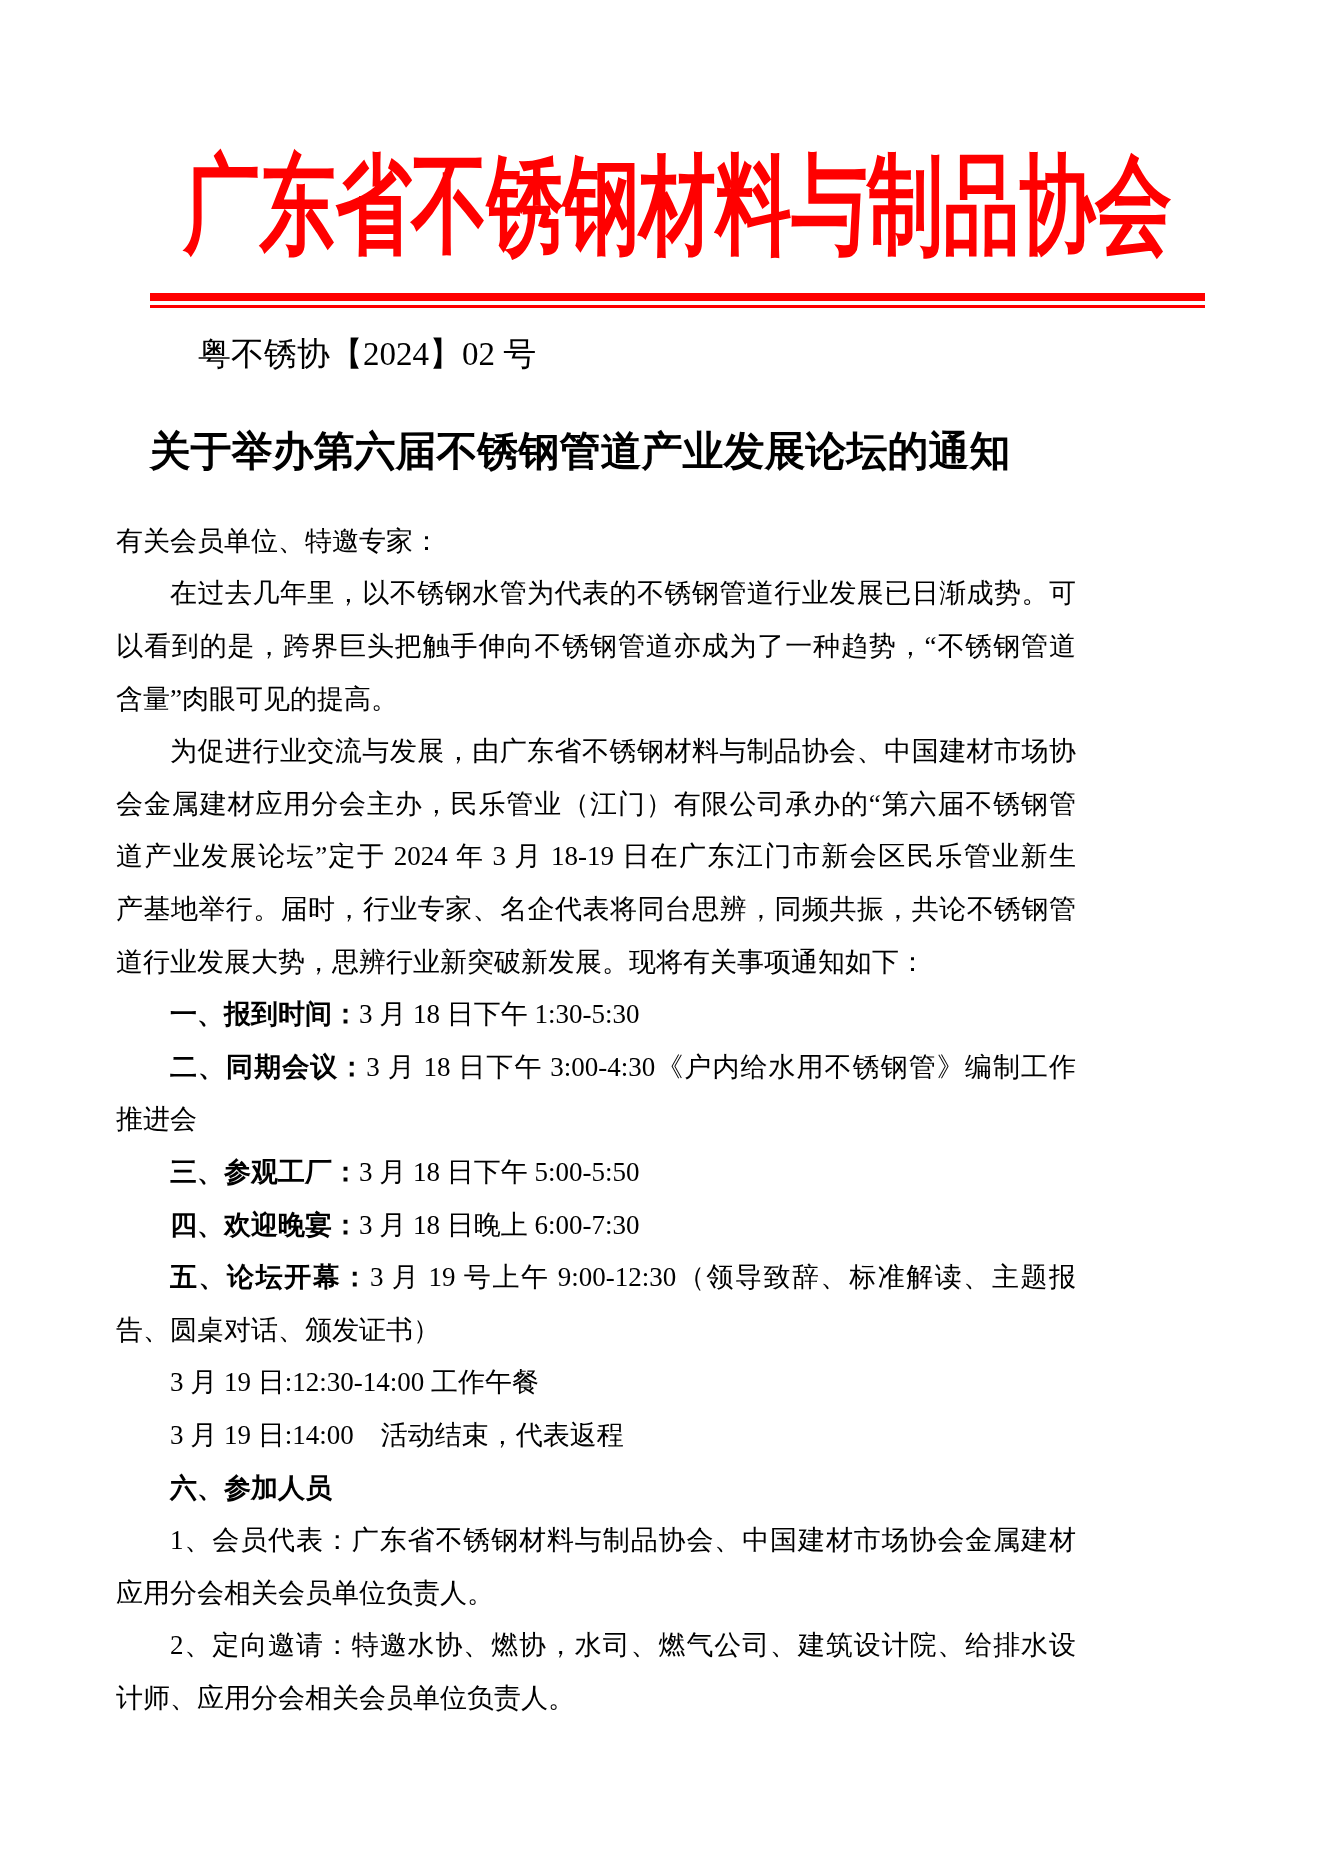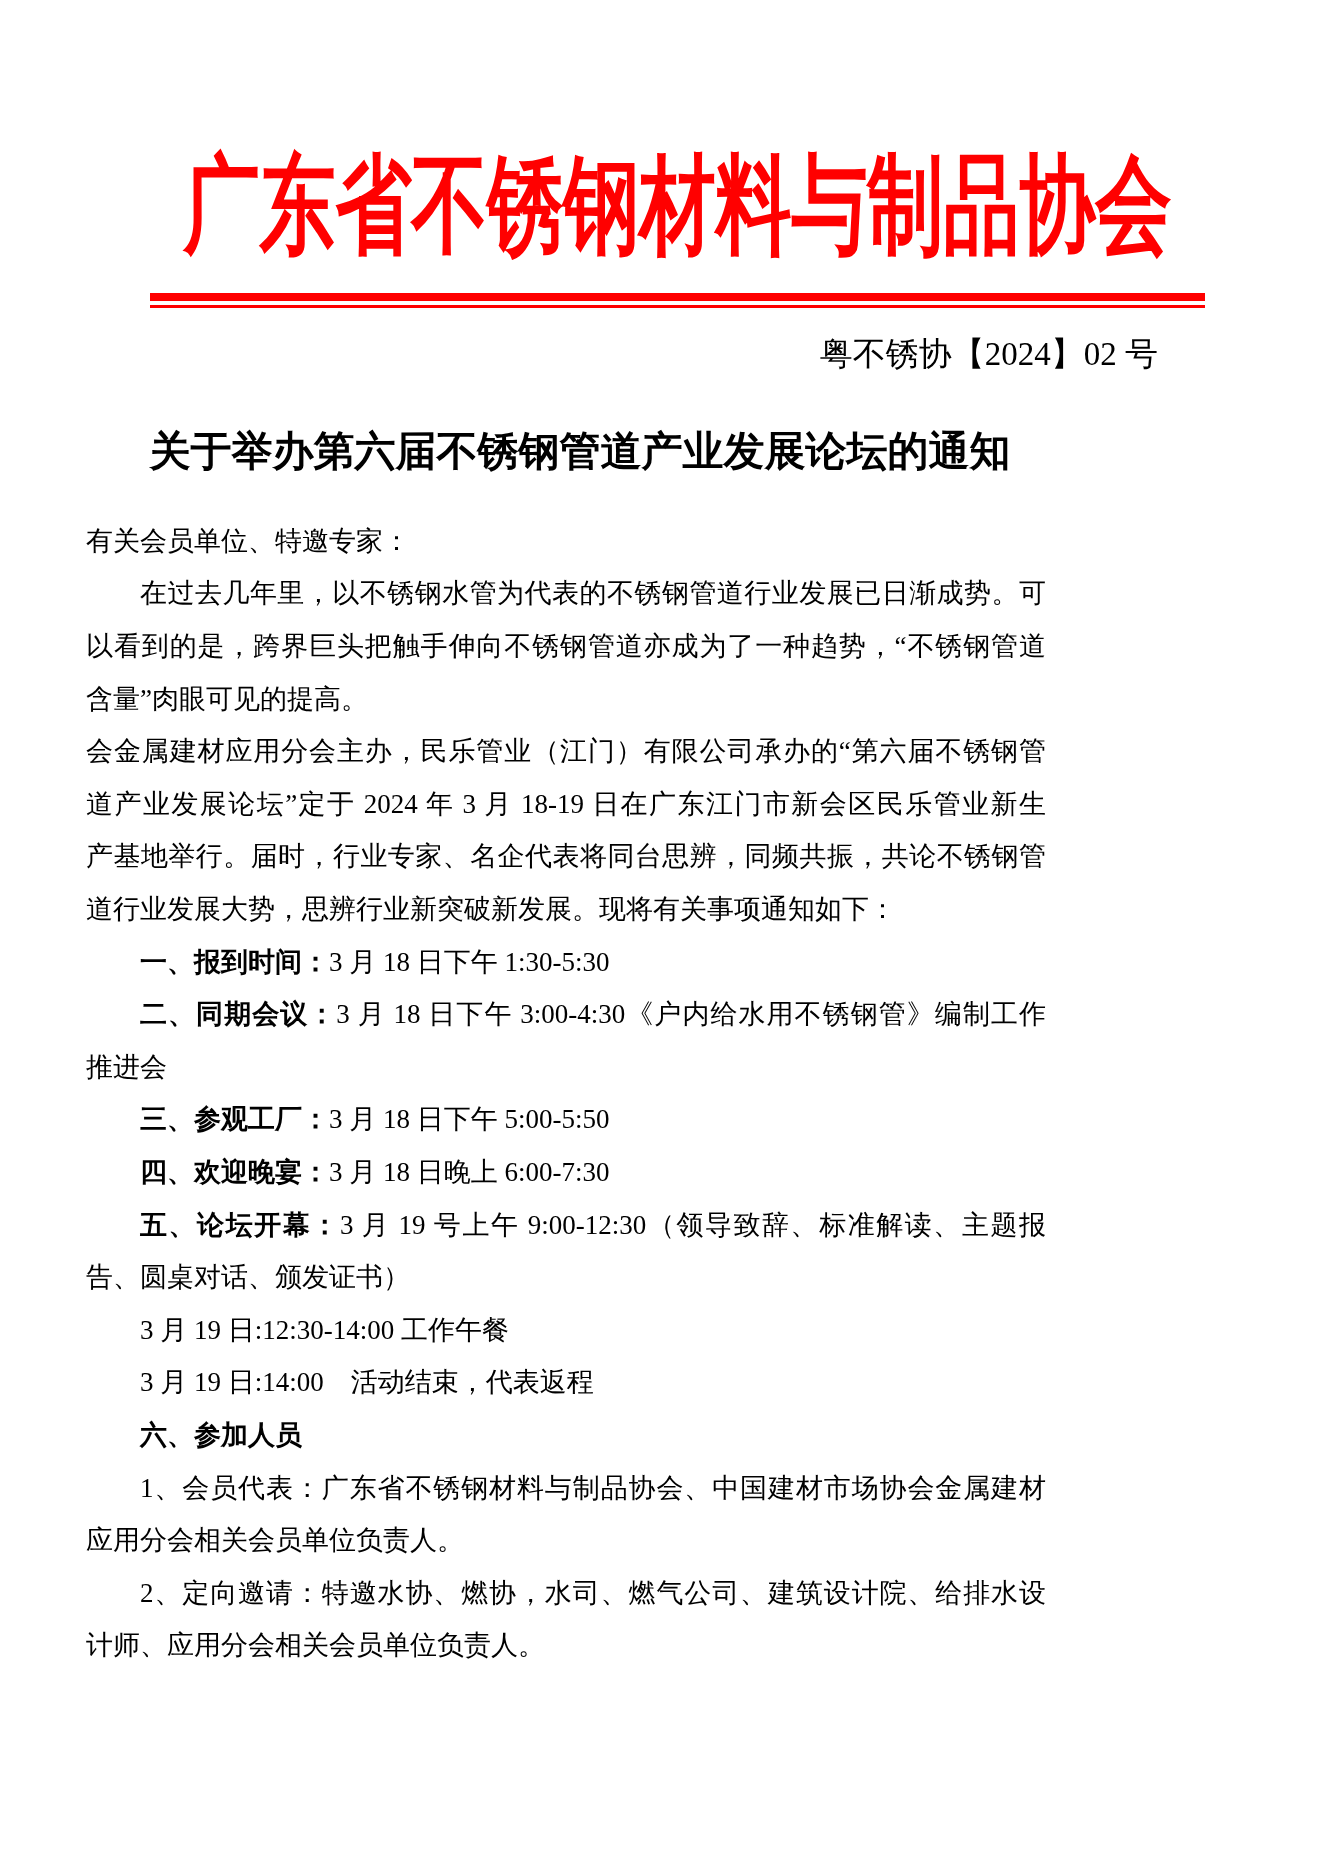--- a/index.html
+++ b/index.html
@@ -40,34 +40,33 @@
   }
   .rule-thin {
     margin: 4px 0 0 150px;
     width: 1055px;
     height: 3px;
     background: var(--accent, #ff0000);
   }
   .doc-number {
     margin: 28px 0 0 198px;
     width: 960px;
-    text-align: right;
     font-size: 33px;
     line-height: 1.15;
   }
   .doc-title {
     margin: 51px 0 0 0;
     width: 1160px;
     text-align: center;
     font-size: 41px;
     font-weight: 700;
     line-height: 1.3;
   }
   .body-text {
-    margin: 37px 0 0 86px;
+    margin: 37px 0 0 116px;
     width: 960px;
     font-size: 27px;
     line-height: 52.6px;
   }
   .line {
     text-align: justify;
     text-align-last: left;
   }
   .line.just {
     text-align-last: justify;
@@ -94,20 +93,21 @@
 
   <div class="doc-number">粤不锈协【2024】02 号</div>
 
   <div class="doc-title">关于举办第六届不锈钢管道产业发展论坛的通知</div>
 
   <div class="body-text" id="body-lines">
       <div class="line"><span>有关会员单位、特邀专家：</span></div>
       <div class="line indent just"><span>在过去几年里，以不锈钢水管为代表的不锈钢管道行业发展已日渐成势。可</span></div>
       <div class="line just"><span>以看到的是，跨界巨头把触手伸向不锈钢管道亦成为了一种趋势，“不锈钢管道</span></div>
       <div class="line"><span>含量”肉眼可见的提高。</span></div>
+      <div class="line indent just"><span>为促进行业交流与发展，由广东省不锈钢材料与制品协会、中国建材市场协</span></div>
       <div class="line just"><span>会金属建材应用分会主办，民乐管业（江门）有限公司承办的“第六届不锈钢管</span></div>
       <div class="line just"><span>道产业发展论坛”定于 2024 年 3 月 18-19 日在广东江门市新会区民乐管业新生</span></div>
       <div class="line just"><span>产基地举行。届时，行业专家、名企代表将同台思辨，同频共振，共论不锈钢管</span></div>
       <div class="line"><span>道行业发展大势，思辨行业新突破新发展。现将有关事项通知如下：</span></div>
       <div class="line indent"><span class="seg-bold">一、报到时间：</span><span>3 月 18 日下午 1:30-5:30</span></div>
       <div class="line indent just"><span class="seg-bold">二、同期会议：</span><span>3 月 18 日下午 3:00-4:30《户内给水用不锈钢管》编制工作</span></div>
       <div class="line"><span>推进会</span></div>
       <div class="line indent"><span class="seg-bold">三、参观工厂：</span><span>3 月 18 日下午 5:00-5:50</span></div>
       <div class="line indent"><span class="seg-bold">四、欢迎晚宴：</span><span>3 月 18 日晚上 6:00-7:30</span></div>
       <div class="line indent just"><span class="seg-bold">五、论坛开幕：</span><span>3 月 19 号上午 9:00-12:30（领导致辞、标准解读、主题报</span></div>

